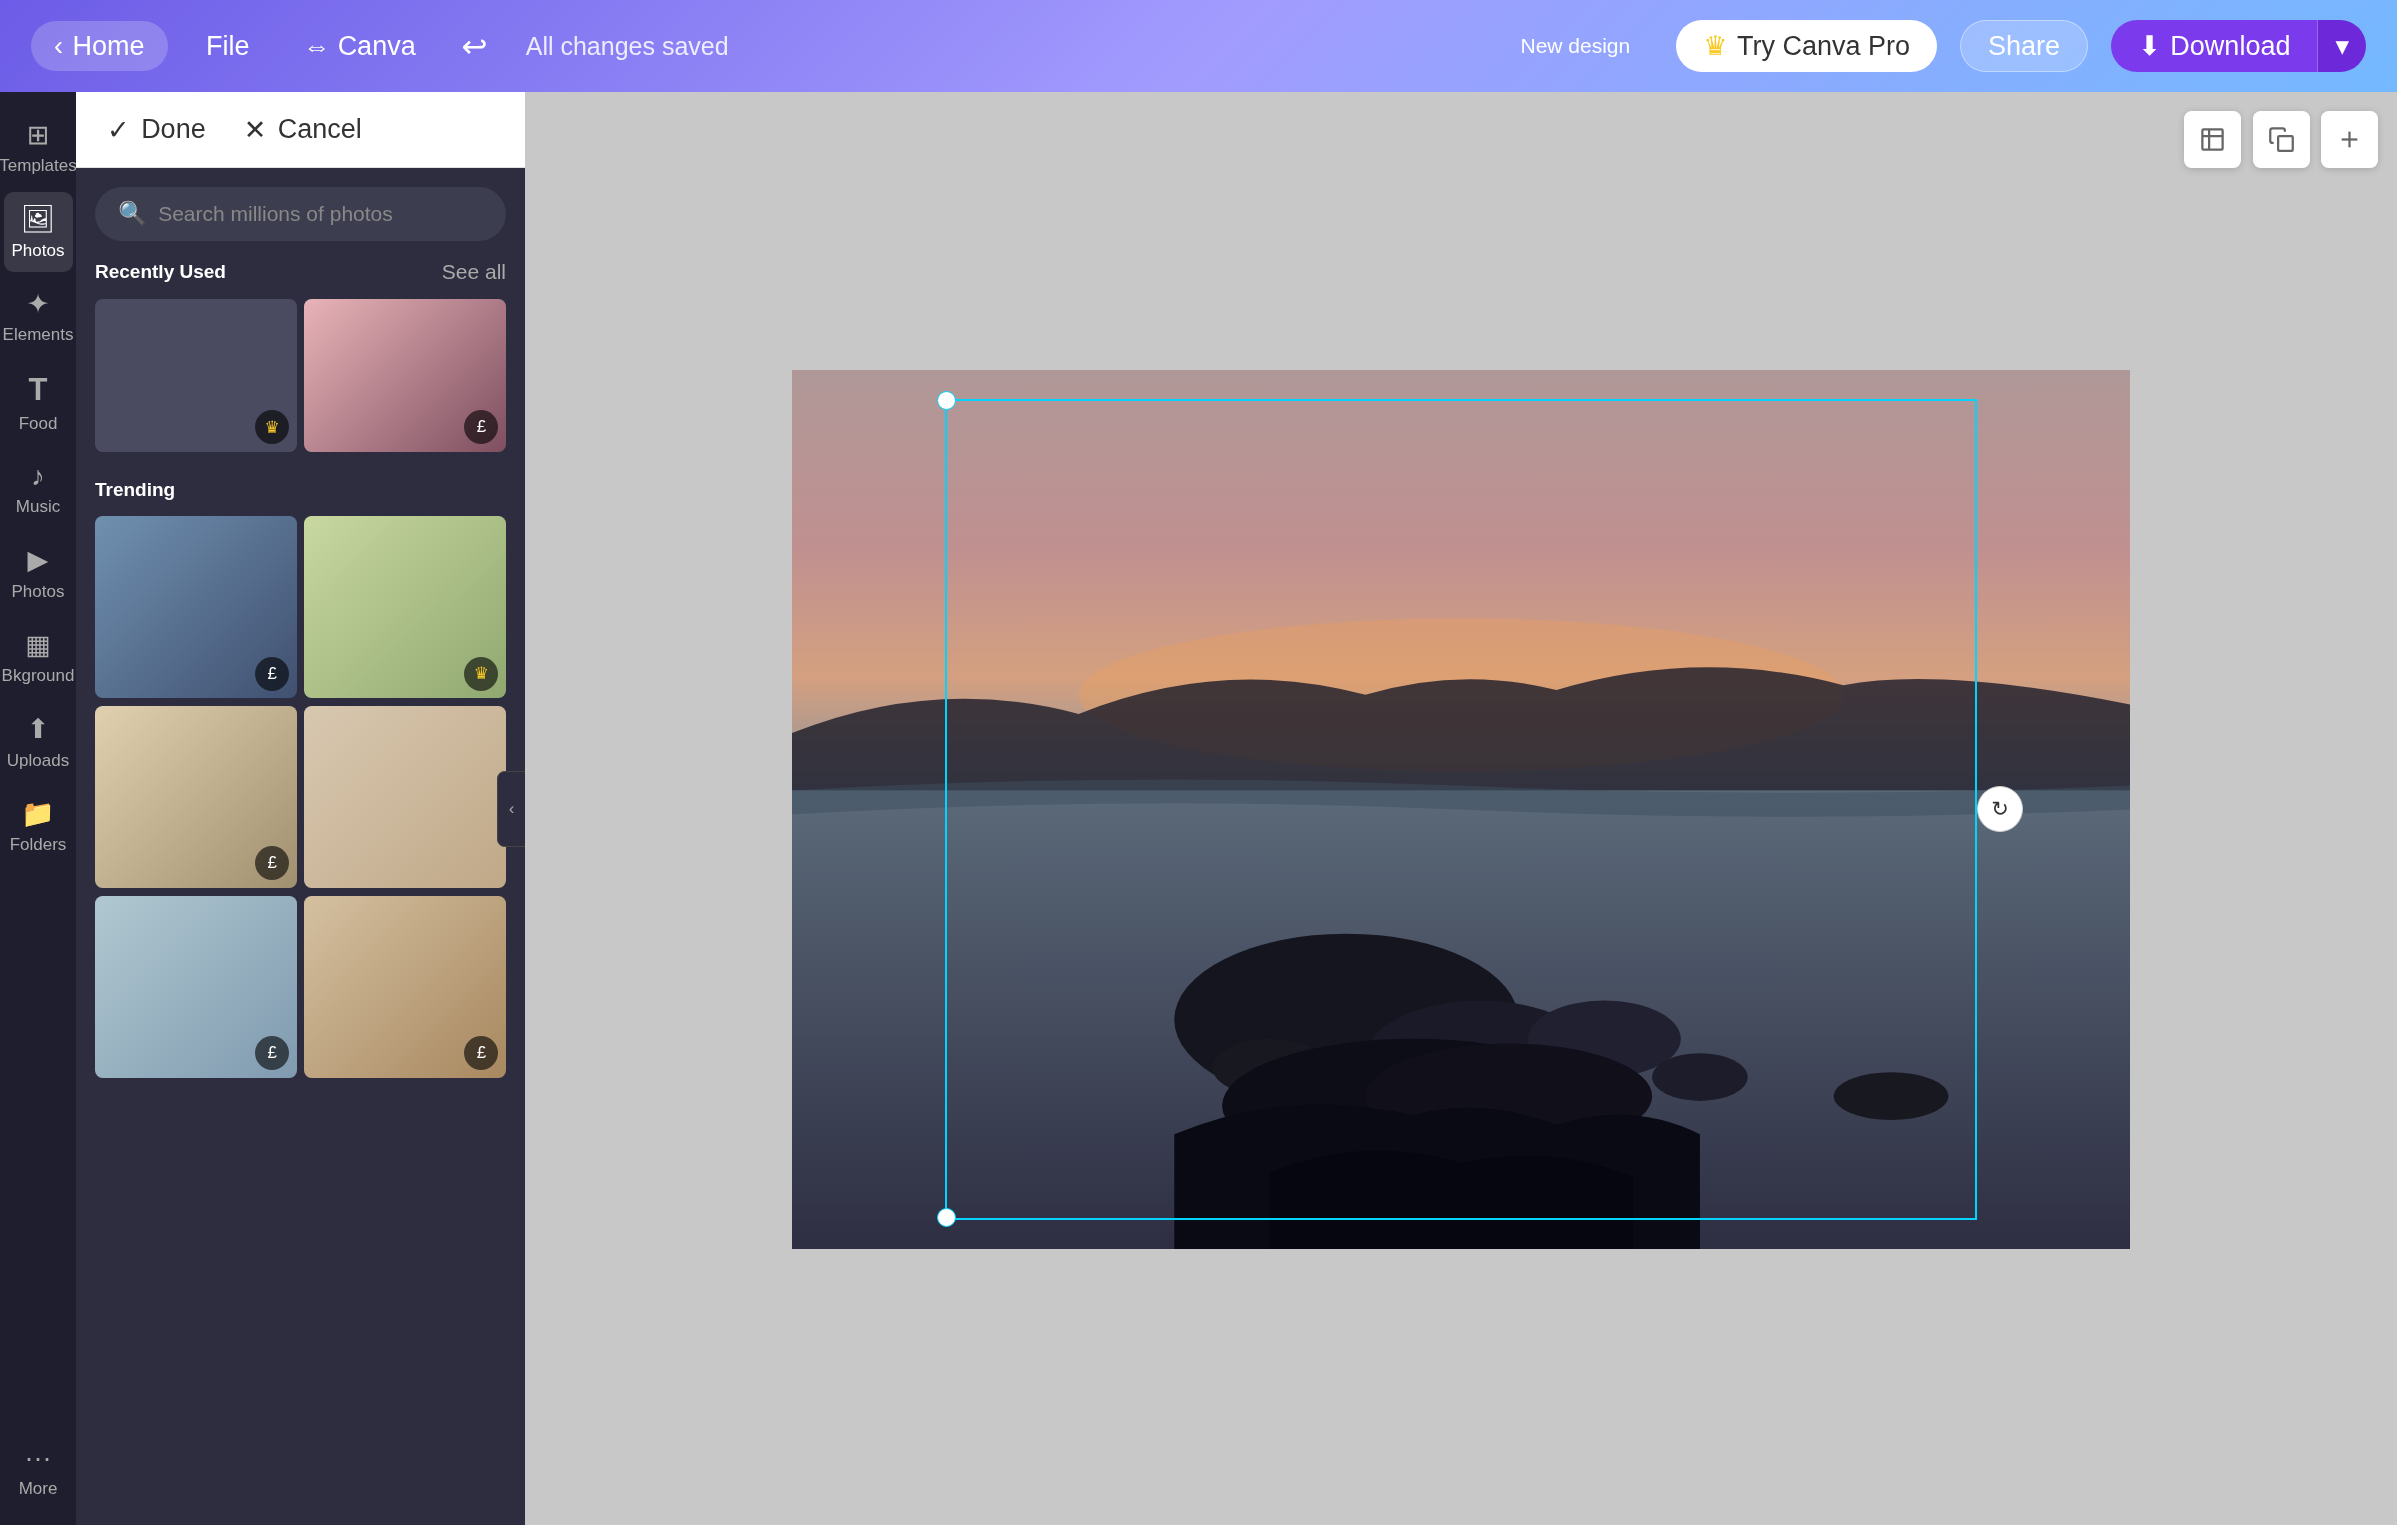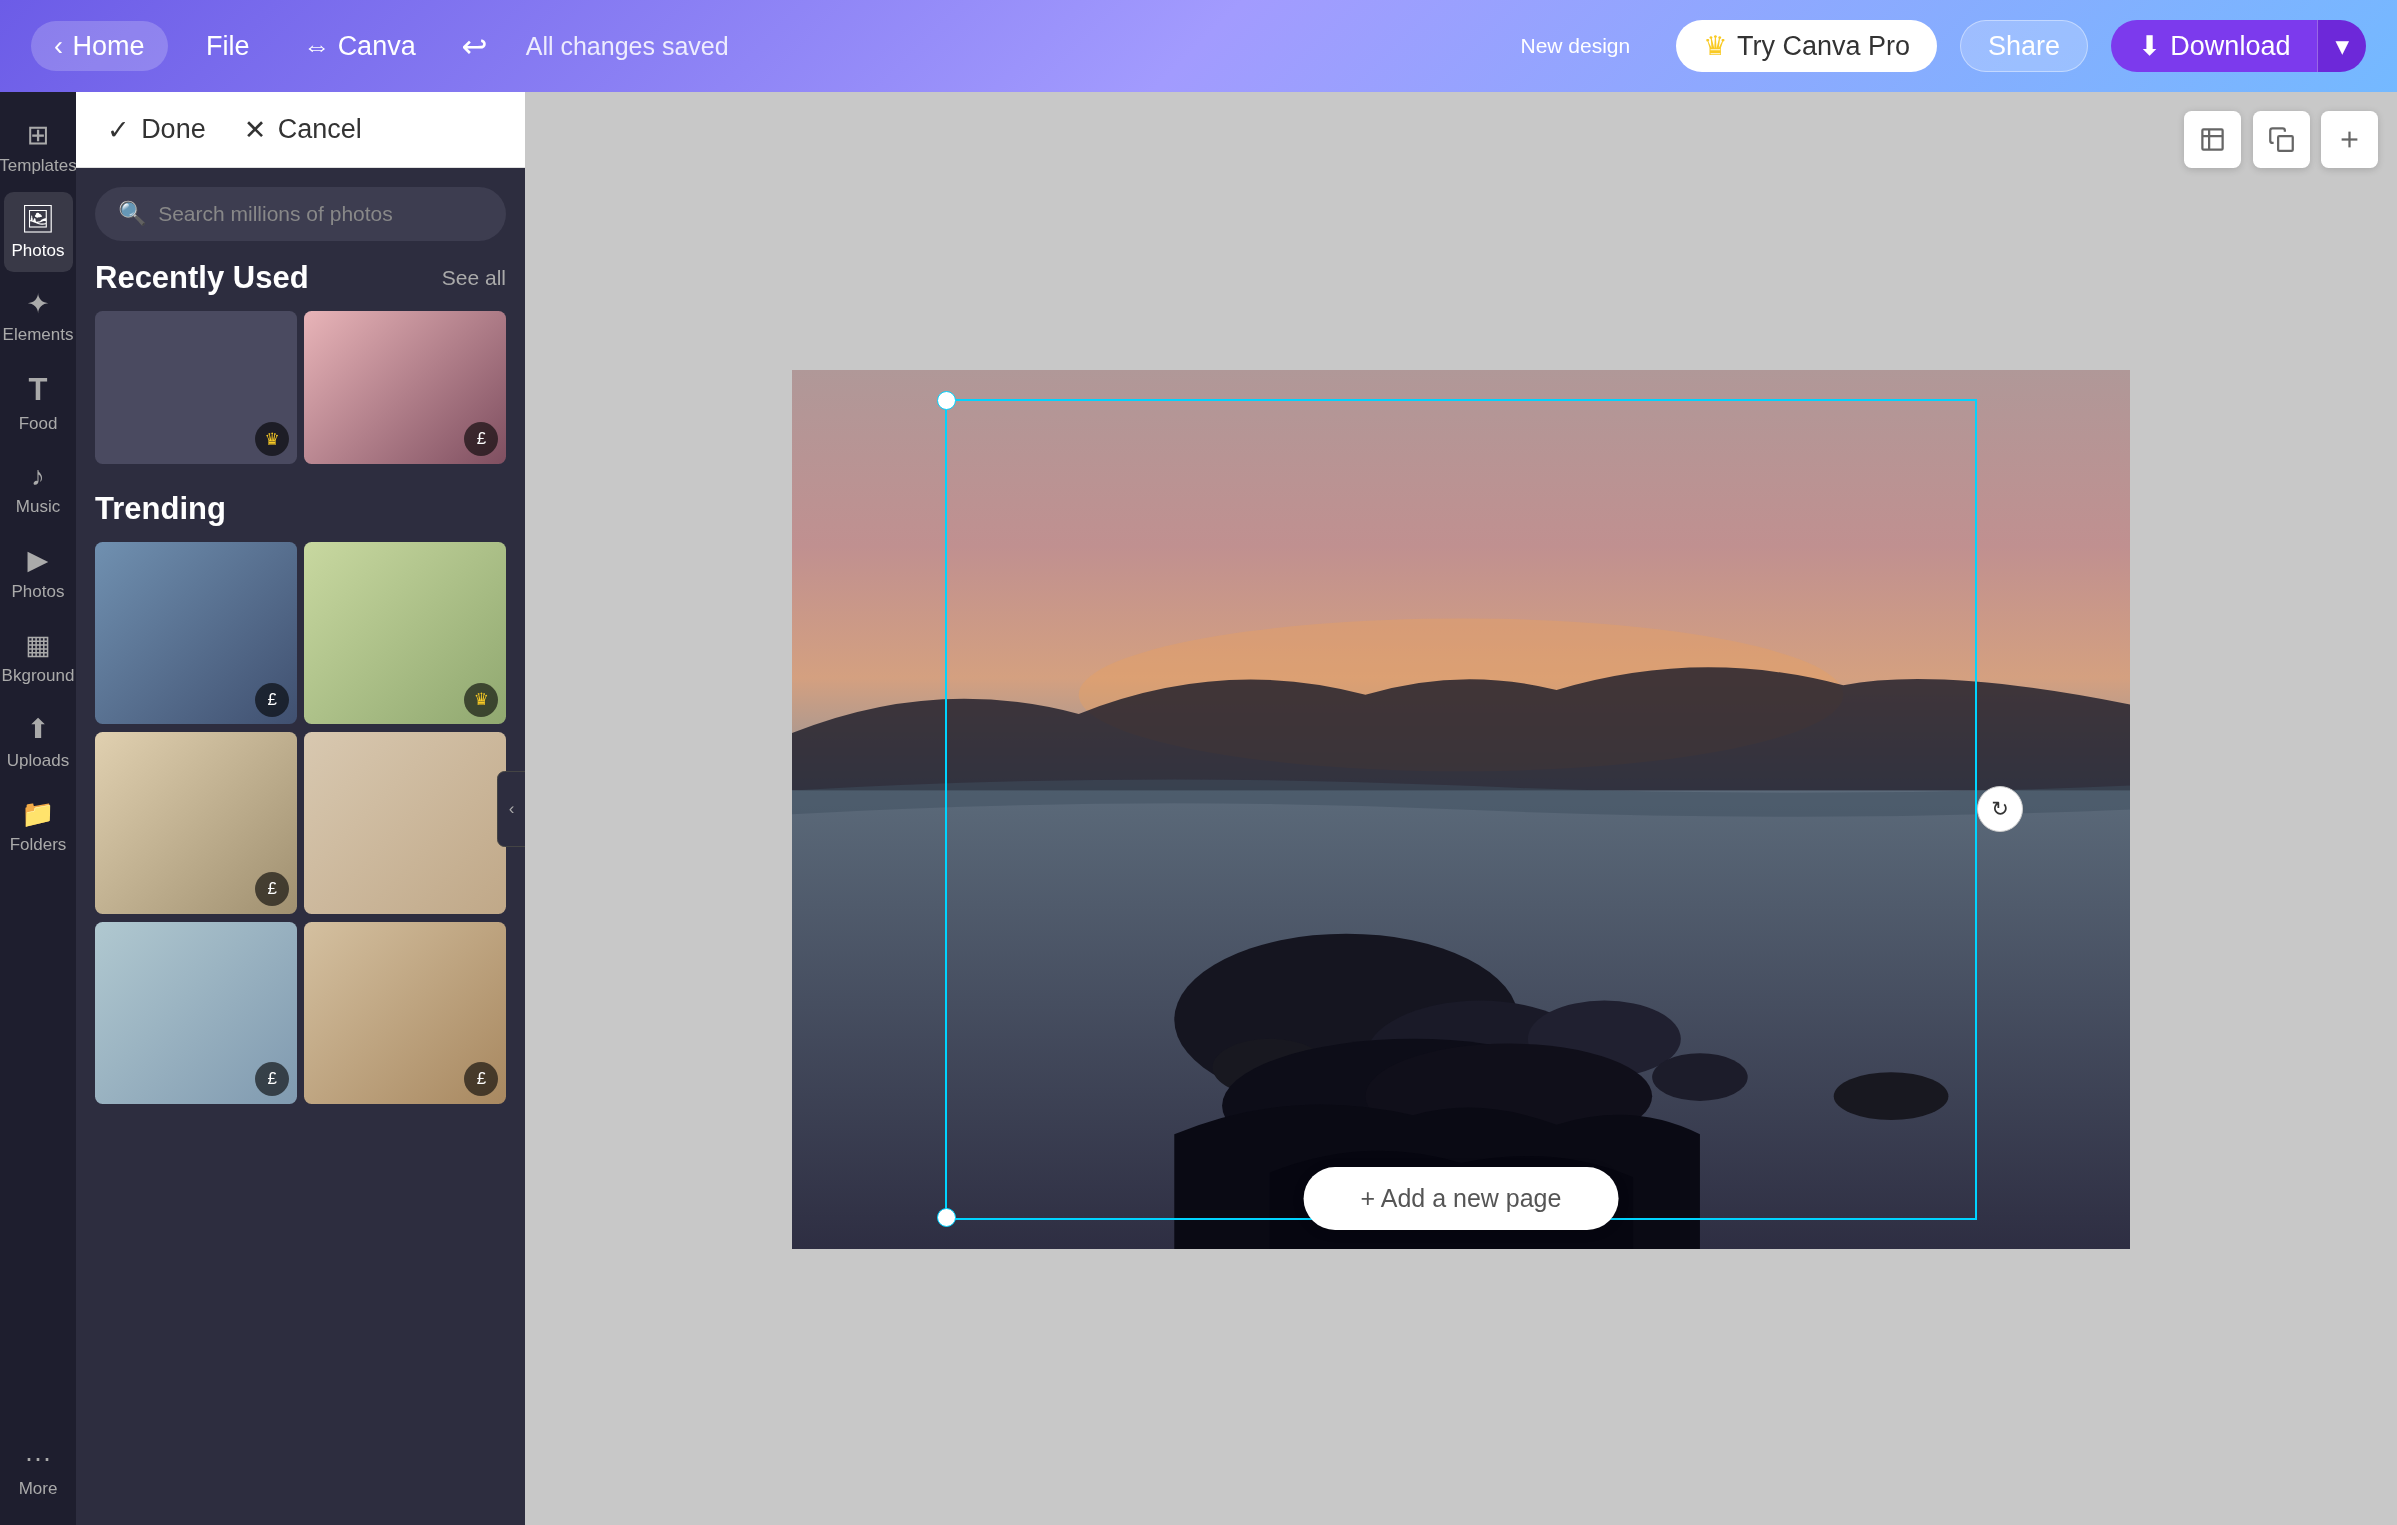--- a/index.html
+++ b/index.html
@@ -113,21 +113,21 @@
       color: white; font-size: 23px; font-weight: 700; text-shadow: 0 1px 2.9px rgba(0,0,0,0.6);
     }
     .category-chip-heart { background: linear-gradient(135deg, #e84393, #c0392b); }
     .category-chip-love { background: linear-gradient(135deg, #636e72, #2d3436); }
     .category-chip-food { background: linear-gradient(135deg, #e17055, #fdcb6e); }
 
     
     .section-header {
       display: flex; justify-content: space-between; align-items: center; margin-bottom: 15.3px;
     }
-    .section-title { color: white; font-size: 31px; font-weight: 600; }
+    .section-title { color: white; font-size: 19px; font-weight: 600; }
     .see-all-btn { color: #aaa; font-size: 21px; background: none; border: none; cursor: pointer; }
 
     
     .recently-grid {
       display: grid; grid-template-columns: 1fr 1fr; gap: 7.6px; margin-bottom: 27px;
     }
     .photo-thumb {
       position: relative; border-radius: 7.6px; overflow: hidden; cursor: pointer;
       background: #3d3d50;
     }
@@ -455,21 +455,18 @@
           <path d="M500 840 Q600 800 700 830 Q800 810 880 845 L880 920 L500 920Z" fill="#060610"></path>
         </svg>
 
         <div class="selection-box">
           <div class="handle handle-tl"></div>
           <div class="handle handle-bl"></div>
           <div class="rotate-handle">↻</div>
         </div>
       </div>
 
-      <div class="add-page-bar">
-        <span>+ Add a new page</span>
-      </div>
     </div>
 
   </div>
 
 </div>
 
 
 </body></html>

